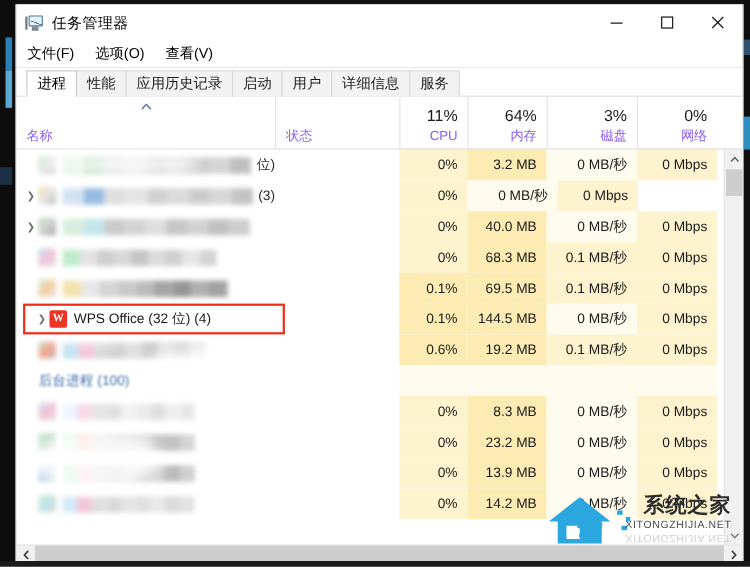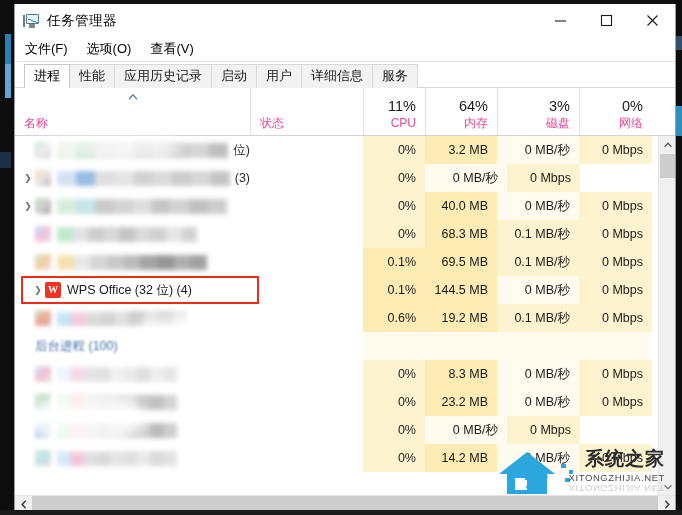--- a/index.html
+++ b/index.html
@@ -172,21 +172,21 @@
     display: flex; flex-direction: column; justify-content: flex-end;
     padding-bottom: 4px;
     border-left: 1px solid #e2e2e2;
   }
   .hdr-cell:first-child { border-left: none; }
   .hdr-pct {
     font-size: 14.5px; color: #1a1a1a; text-align: right;
     padding-right: 9px; line-height: 18px;
   }
   .hdr-lbl {
-    font-size: 12px; color: #ec4899; line-height: 16px;
+    font-size: 12px; color: #8b5cf6; line-height: 16px;
   }
   .hdr-cell.num .hdr-lbl { text-align: right; padding-right: 9px; }
   .hdr-cell.txt .hdr-lbl { text-align: left; padding-left: 9px; }
   .sort-caret {
     position: absolute; top: 6px; left: 50%; transform: translateX(-50%);
     width: 9px; height: 6px;
   }
 
   
   .c-name   { width: 235px; }
@@ -636,20 +636,21 @@
                 <span style="flex: 1 1 0%; background: rgb(174, 174, 174);"></span>
                 <span style="flex: 1 1 0%; background: rgb(196, 196, 196);"></span>
                 <span style="flex: 1 1 0%; background: rgb(191, 191, 191);"></span>
                 <span style="flex: 1 1 0%; background: rgb(201, 201, 201);"></span>
                 <span style="flex: 1 1 0%; background: rgb(182, 182, 182);"></span>
                 <span style="flex: 1 1 0%; background: rgb(202, 202, 202);"></span>
               </span>
             </div>
             <div class="cell c-status h0"></div>
             <div class="cell num c-cpu h2">0%</div>
+            <div class="cell num c-mem h3">13.9 MB</div>
             <div class="cell num c-disk h1">0 MB/秒</div>
             <div class="cell num c-net h2">0 Mbps</div>
           </div>
           <div class="row">
             <div class="cell name c-name h0">
               <span class="expander"></span>
               <span class="blur-icon" style="background: linear-gradient(135deg, rgb(211, 236, 216), rgb(191, 227, 232), rgb(220, 220, 220));"></span>
               <span class="blurname" style="display: inline-flex; width: 120px;">
                 <span style="flex: 1 1 0%; background: rgb(207, 232, 247);"></span>
                 <span style="flex: 1 1 0%; background: rgb(242, 192, 214);"></span>

